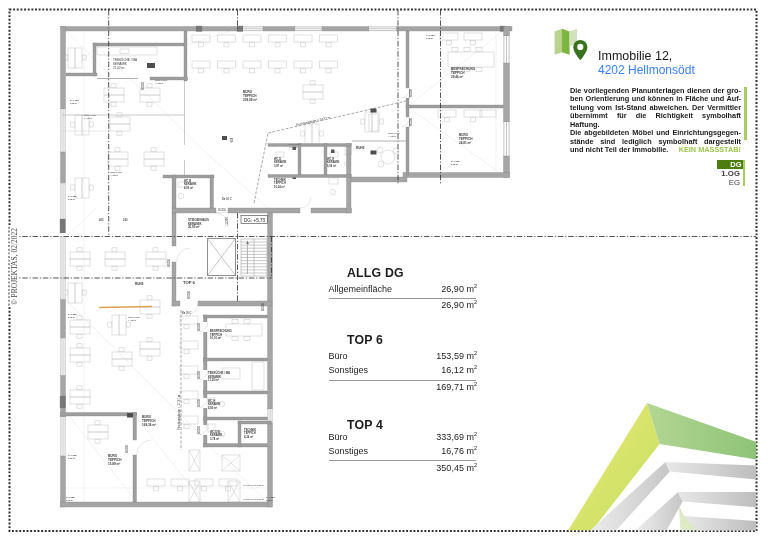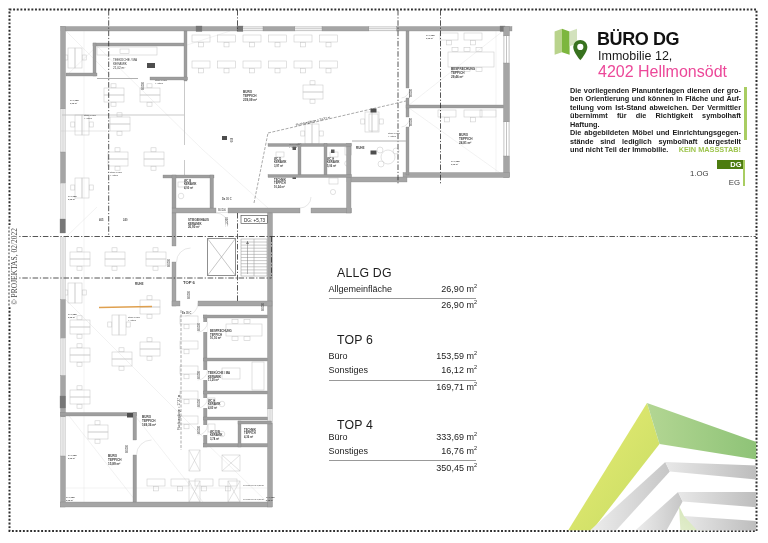--- a/index.html
+++ b/index.html
@@ -1,17 +1,17 @@
 <!DOCTYPE html>
 <html><head><meta charset="utf-8">
 <style>
 html,body{margin:0;padding:0;background:#fff}
 #page{position:relative;width:768px;height:543px;background:#fff;overflow:hidden;font-family:"Liberation Sans",sans-serif}
 sup{font-size:62%;vertical-align:super;line-height:0}
-.th{position:absolute;left:337px;font-weight:normal;font-size:12.3px;letter-spacing:0.2px;white-space:nowrap}
+.th{position:absolute;left:347px;font-weight:bold;font-size:12.3px;letter-spacing:0.2px;white-space:nowrap}
 .tl{position:absolute;left:328.5px;font-size:9px;white-space:nowrap}
 .tr{position:absolute;left:328.5px;width:148.5px;text-align:right;font-size:9px;white-space:nowrap}
 .rule{position:absolute;left:328.5px;width:147px;border-top:0.9px solid #999}
 </style></head>
 <body>
 <div id="page">
 
 <svg width="768" height="543" style="position:absolute;left:0;top:0">
 <rect x="9.5" y="9.5" width="747" height="521.5" fill="none" stroke="#2f2f2f" stroke-width="2" stroke-dasharray="1.9 1.75"></rect>
 </svg>
@@ -743,43 +743,42 @@
 <div style="position:absolute;left:-26px;top:262px;width:80px;transform:rotate(-90deg);font-family:'Liberation Serif',serif;font-size:7.5px;color:#444;background:#fff;text-align:center">© PROJEKTAS, 02/2022</div>
 
 <svg width="40" height="40" viewBox="0 0 40 40" style="position:absolute;left:552px;top:26px">
 <polygon points="2.6,5.4 10,2.8 10,26.2 2.6,28.8" fill="#b9d38c"></polygon>
 <polygon points="10,2.8 17.6,5.4 17.6,28.8 10,26.2" fill="#7db63e"></polygon>
 <polygon points="17.6,5.4 25,2.8 25,17.5 17.6,20.2" fill="#d3e2bd"></polygon>
 <path d="M28.3 14 a7.1 7.1 0 0 1 7.1 7.1 c0 5.3 -7.1 13.2 -7.1 13.2 s-7.1 -7.9 -7.1 -13.2 A7.1 7.1 0 0 1 28.3 14 z" fill="#38721f"></path>
 <circle cx="28.3" cy="20.9" r="3.1" fill="#fff"></circle>
 </svg>
 
-<div style="position:absolute;left:597px;top:29.4px;font-weight:bold;font-size:18px;letter-spacing:-0.4px;color:#111">BÜRO DG</div>
 
 <div style="position:absolute;left:598px;top:48.7px;font-size:12.5px;color:#1a1a1a">Immobilie 12,</div>
 
-<div style="position:absolute;left:598px;top:62.7px;font-size:16px;color:#ec4899">4202 Hellmonsödt</div>
+<div style="position:absolute;left:598px;top:62.7px;font-size:12px;color:#3b82f6">4202 Hellmonsödt</div>
 
 <div style="position:absolute;left:570px;top:87px;width:171px;font-size:7.3px;line-height:8.45px;font-weight:bold;color:#1a1a1a">
 <div style="text-align:justify;text-align-last:justify">Die vorliegenden Planunterlagen dienen der gro‑</div>
 <div style="text-align:justify;text-align-last:justify">ben Orientierung und können in Fläche und Auf‑</div>
 <div style="text-align:justify;text-align-last:justify">teilung vom Ist‑Stand abweichen. Der Vermittler</div>
 <div style="text-align:justify;text-align-last:justify">übernimmt für die Richtigkeit symbolhaft Haftung.</div>
 <div style="text-align:justify;text-align-last:justify">Die abgebildeten Möbel und Einrichtungsgegen‑</div>
 <div style="text-align:justify;text-align-last:justify">stände sind lediglich symbolhaft dargestellt</div>
 <div>und nicht Teil der Immobilie.<span style="float:right;color:#9dc44d">KEIN MASSSTAB!</span></div>
 </div>
 
 <div style="position:absolute;left:743.5px;top:87px;width:3.2px;height:53px;background:#a9cd62"></div>
 
 <div style="position:absolute;left:717px;top:159.5px;width:26.5px;height:9px;background:#4d7c0f;color:#fff;font-weight:bold;font-size:7.5px;text-align:right;line-height:9px;padding-right:2px;box-sizing:border-box">DG</div>
 
 <div style="position:absolute;left:742.5px;top:159.5px;width:2.8px;height:26.5px;background:#a9cd62"></div>
 
-<div style="position:absolute;left:690px;top:168.5px;width:50px;font-weight:normal;font-size:7.8px;color:#3d3d3d;text-align:left">1.OG</div>
+<div style="position:absolute;left:690px;top:168.5px;width:50px;font-weight:bold;font-size:7.8px;color:#3d3d3d;text-align:right">1.OG</div>
 
 <div style="position:absolute;left:690px;top:177.5px;width:50px;font-weight:normal;font-size:7.8px;color:#3d3d3d;text-align:right">EG</div>
 
 <div style="position:absolute;left:0;top:0;color:#1c1c1c">
 
   <div class="th" style="top:265.5px">ALLG DG</div>
 
   <div class="tl" style="top:283.6px">Allgemeinfläche</div>
       <div class="tr" style="top:283.6px">26,90 m<sup>2</sup></div>
 

